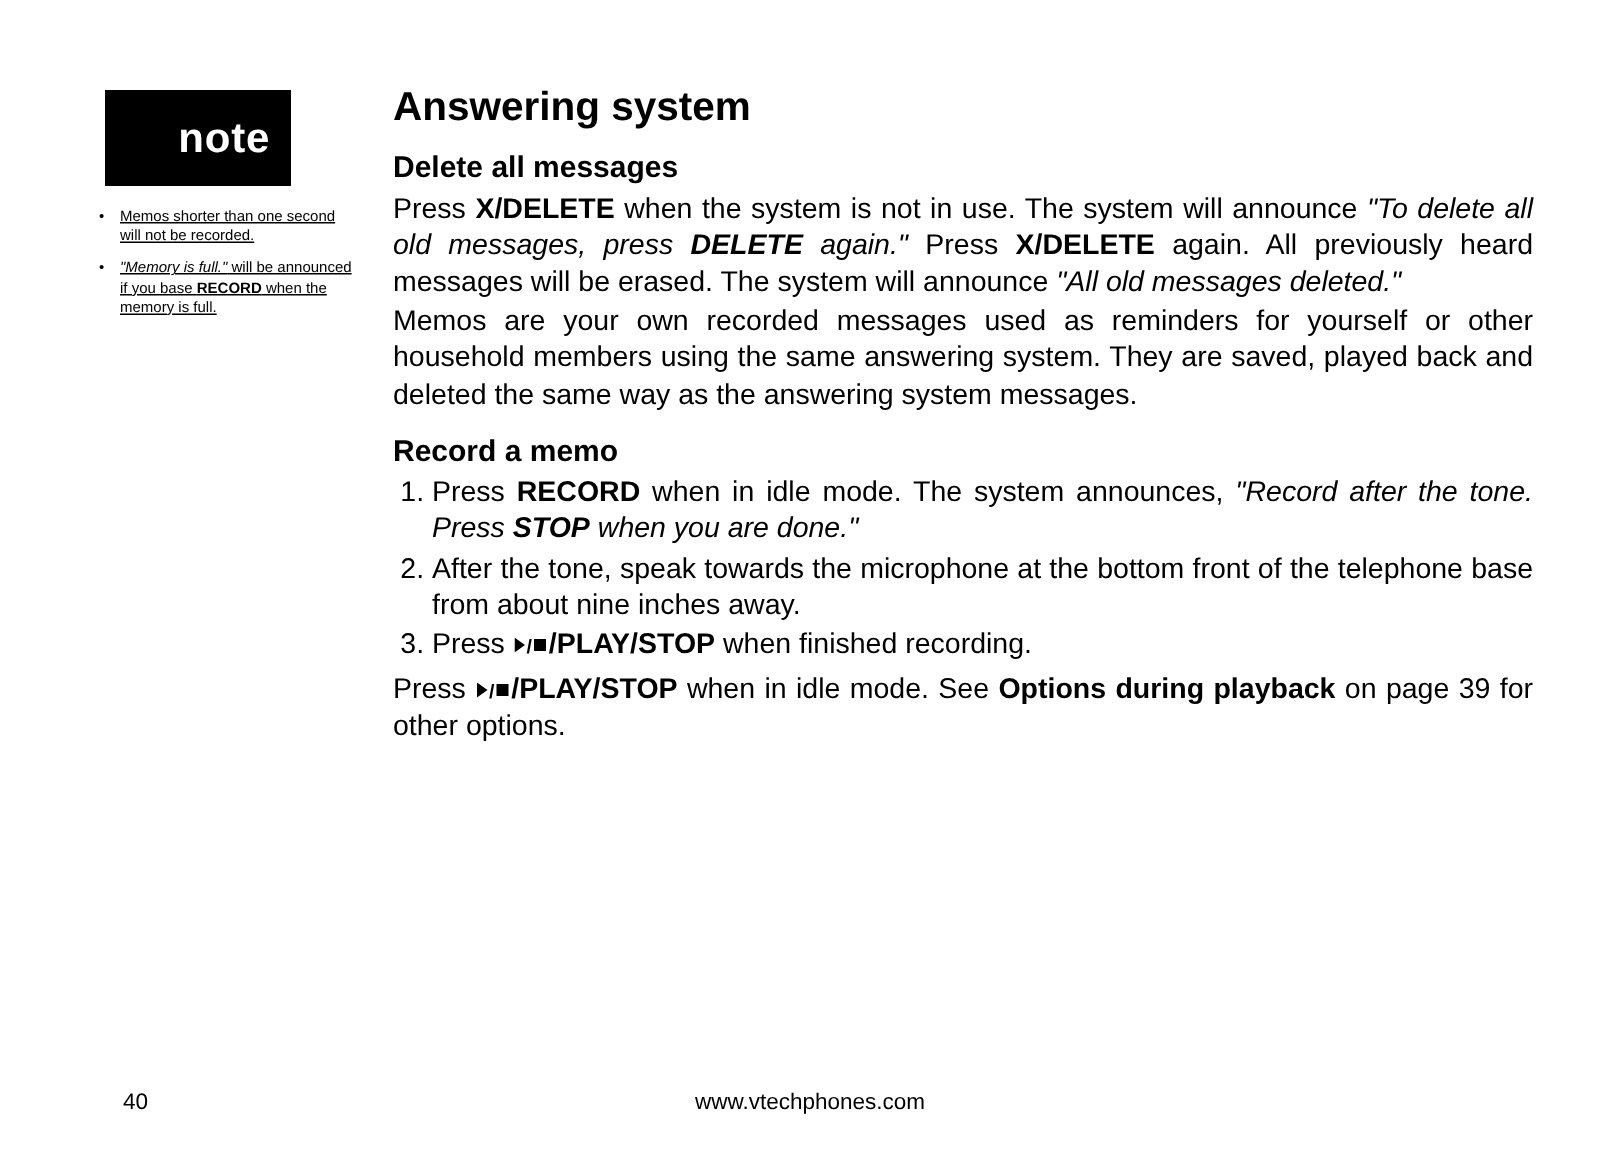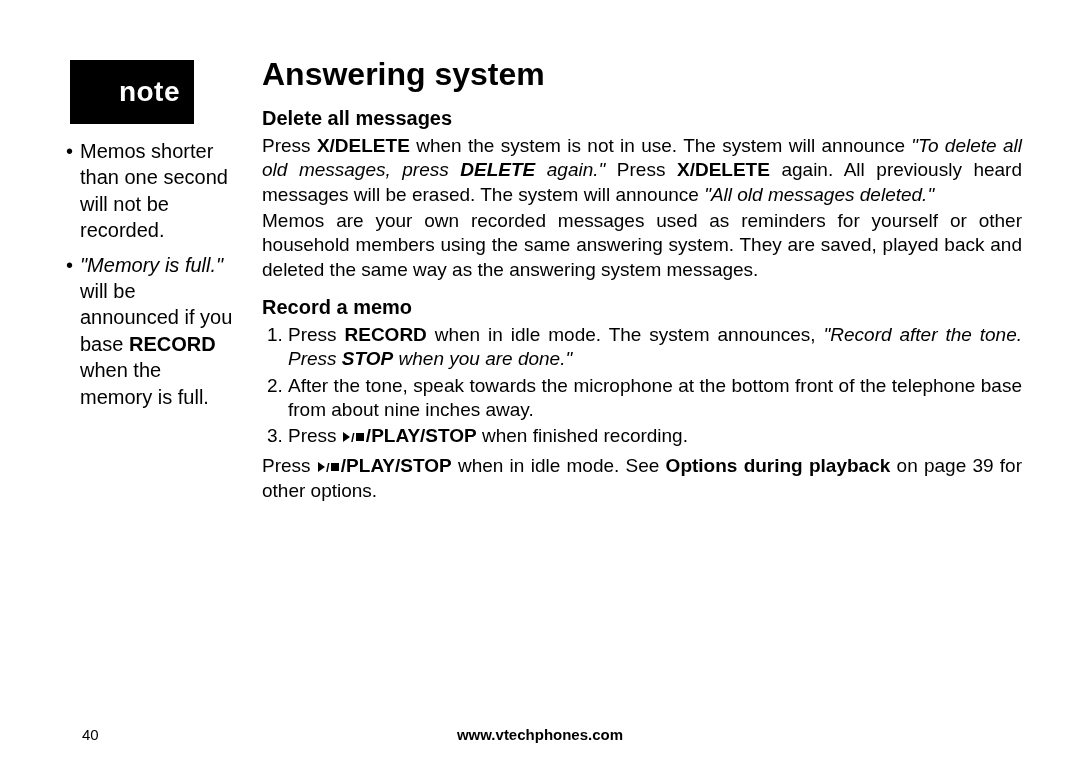--- a/index.html
+++ b/index.html
@@ -32,42 +32,43 @@
     padding: 18px 14px 18px 14px;
     width: 96px;
     text-align: right;
     margin: 0 0 14px 8px;
     letter-spacing: 0.5px;
   }
   .note-list {
     list-style: none;
     padding: 0 0 0 4px;
     margin: 0;
-    font-size: 20px;
+    font-size: 10px;
     line-height: 1.32;
+    text-decoration: underline;
   }
   .note-list li {
     position: relative;
     padding-left: 14px;
     margin-bottom: 8px;
   }
   .note-list li::before {
     content: "•";
     position: absolute;
     left: 0;
     top: 0;
   }
   .main {
     position: absolute;
     left: 262px;
     top: 56px;
     width: 760px;
   }
   .h1 {
-    font-size: 32px;
+    font-size: 27px;
     font-weight: bold;
     margin: 0 0 12px 0;
   }
   .h2 {
     font-size: 20px;
     font-weight: bold;
     margin: 14px 0 4px 0;
   }
   .para {
     font-size: 19px;
@@ -104,21 +105,21 @@
     position: absolute;
     left: 82px;
     bottom: 0;
   }
   .footer-url {
     position: absolute;
     left: 0;
     right: 0;
     bottom: 0;
     text-align: center;
-    font-weight: bold;
+    font-weight: normal;
   }
 </style>
 </head>
 <body>
 
 <div class="page">
 
   <div class="sidebar">
     <div class="note-badge">note</div>
     <ul class="note-list">

